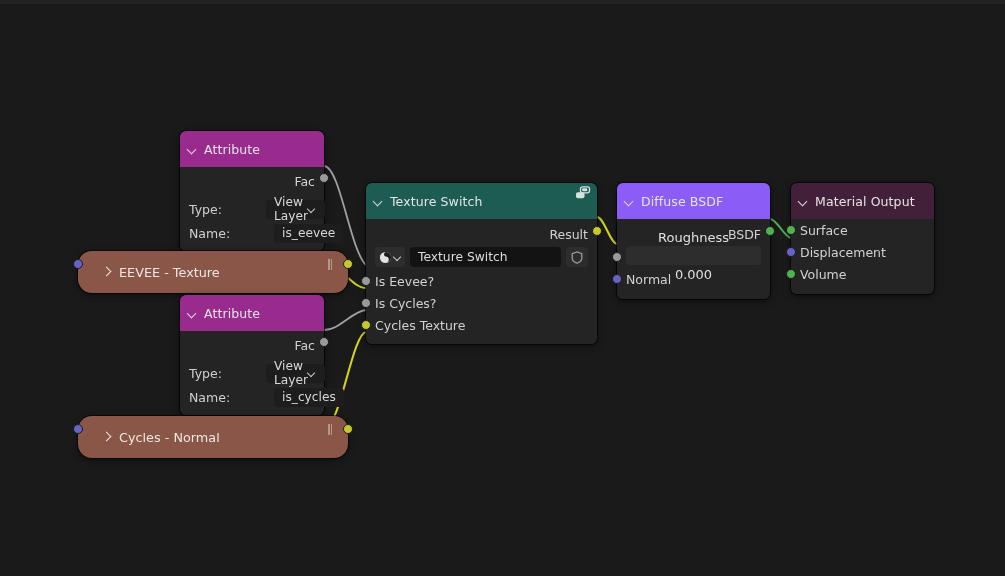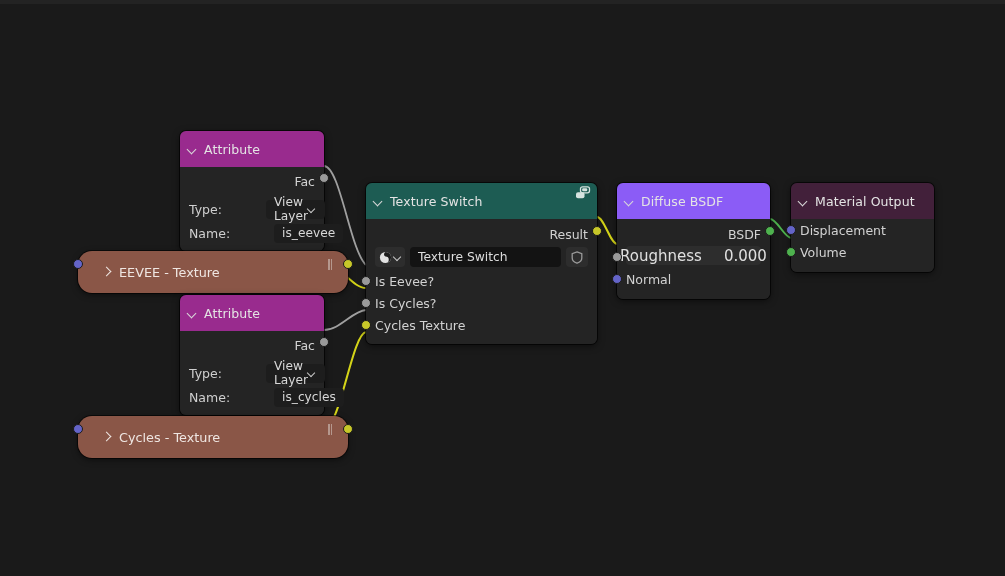--- a/index.html
+++ b/index.html
@@ -98,21 +98,21 @@
     content:""; position:absolute; left:0; top:1px; width:5px;height:5px;
     border-right:1.5px solid #c8c8c8; border-bottom:1.5px solid #c8c8c8;
     transform: rotate(45deg);
   }
 
   
   .slider {
     margin: 1px 9px; height:19px; border-radius:4px;
     background:#2d2d2d;
     display:flex; align-items:center; justify-content:center; gap:22px;
-    color:#e0e0e0; font-size:15px;
+    color:#e0e0e0; font-size:13px;flex-direction:column;
   }
 
   
   .pill {
     position:absolute; height:42px; border-radius:14px;
     background:#8a5647;
     box-shadow: 0 0 0 1px rgba(0,0,0,0.6), 0 2px 6px rgba(0,0,0,0.5);
     display:flex; align-items:center; padding-left:24px;
     color:#efe6e2; font-size:12.8px;
   }
@@ -221,21 +221,21 @@
       </div>
       <div class="prop">
         <span class="lbl">Name:</span>
         <span class="field">is_cycles</span>
       </div>
     </div>
   </div>
 
   <div class="pill" style="left:78px; top:416px; width:246px;">
     <span class="arrowr"></span>
-    <span>Cycles - Texture</span>
+    <span>Cycles - Normal</span>
     <span class="bars"></span>
     <span class="sock blue" style="left:-5px; top:8px;"></span>
     <span class="sock yellow" style="right:-5px; top:8px;"></span>
   </div>
 
   <div class="node" style="left:366px; top:183px; width:231px;">
     <div class="hdr" style="background:#1d5c53;">
       <span class="chev"></span>
       <span class="hdr-title">Texture Switch</span>
       <span class="hdr-icon">
@@ -307,20 +307,24 @@
     </div>
   </div>
 
   <div class="node" style="left:791px; top:183px; width:143px;">
     <div class="hdr" style="background:#42203a;">
       <span class="chev"></span>
       <span class="hdr-title">Material Output</span>
     </div>
     <div class="body" style="padding-bottom:9px;">
       <div class="row">
+        <span class="sock green" style="left:-5px; top:6px;"></span>
+        <span>Surface</span>
+      </div>
+      <div class="row">
         <span class="sock blue" style="left:-5px; top:6px;"></span>
         <span>Displacement</span>
       </div>
       <div class="row">
         <span class="sock green" style="left:-5px; top:6px;"></span>
         <span>Volume</span>
       </div>
     </div>
   </div>
 

